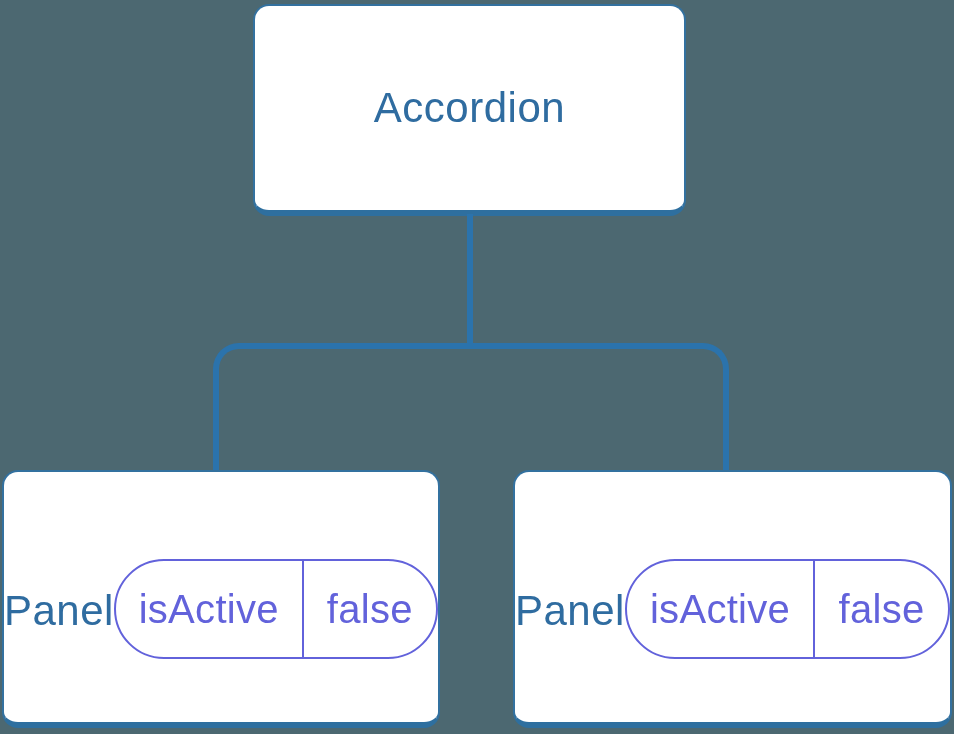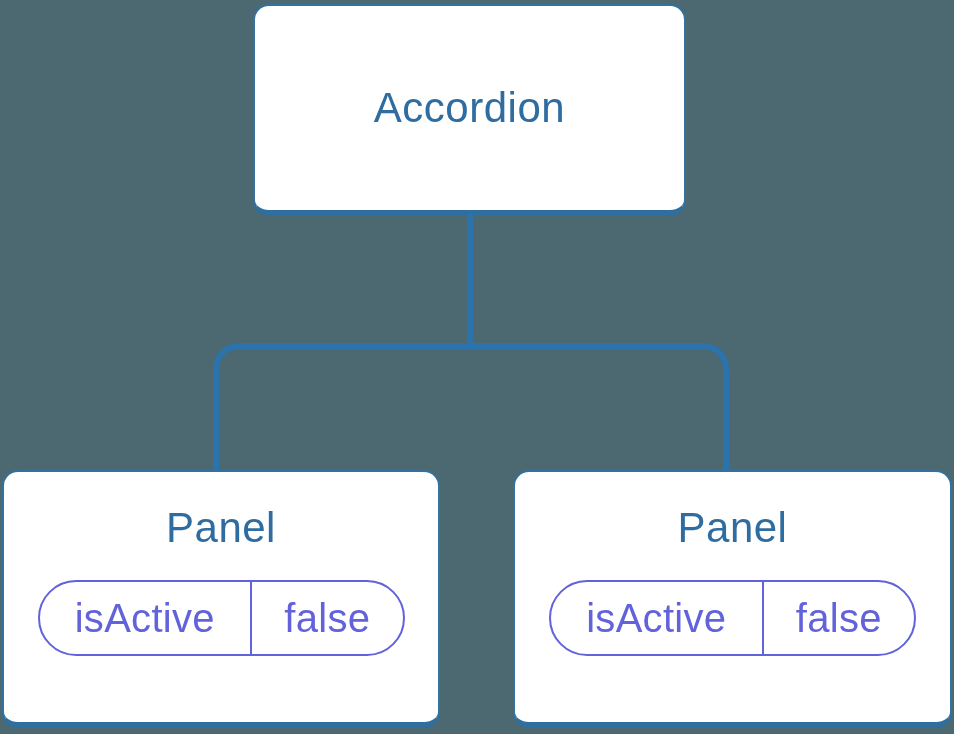--- a/index.html
+++ b/index.html
@@ -56,34 +56,34 @@
     height: 127px;
     border: 6px solid var(--line, #2B73AC);
     border-bottom: none;
     border-radius: 26px 26px 0 0;
     background: transparent;
   }
   .panel-card {
     top: 470px;
     height: 258px;
     display: flex;
-    flex-direction: column;
+    flex-direction: row;
     align-items: center;
   }
   .panel-card.left  { left: 2px;   width: 438px; }
   .panel-card.right { left: 513px; width: 439px; }
   .panel-title {
     margin-top: 28px;
     line-height: 56px;
   }
   .pill {
     box-sizing: border-box;
     margin-top: 24px;
     width: 367px;
-    height: 76px;
+    height: 100px;
     border: 2.5px solid var(--accent, #6262DB);
     border-radius: 52px;
     display: flex;
     align-items: stretch;
     background: transparent;
   }
   .pill-cell {
     display: flex;
     align-items: center;
     justify-content: center;

